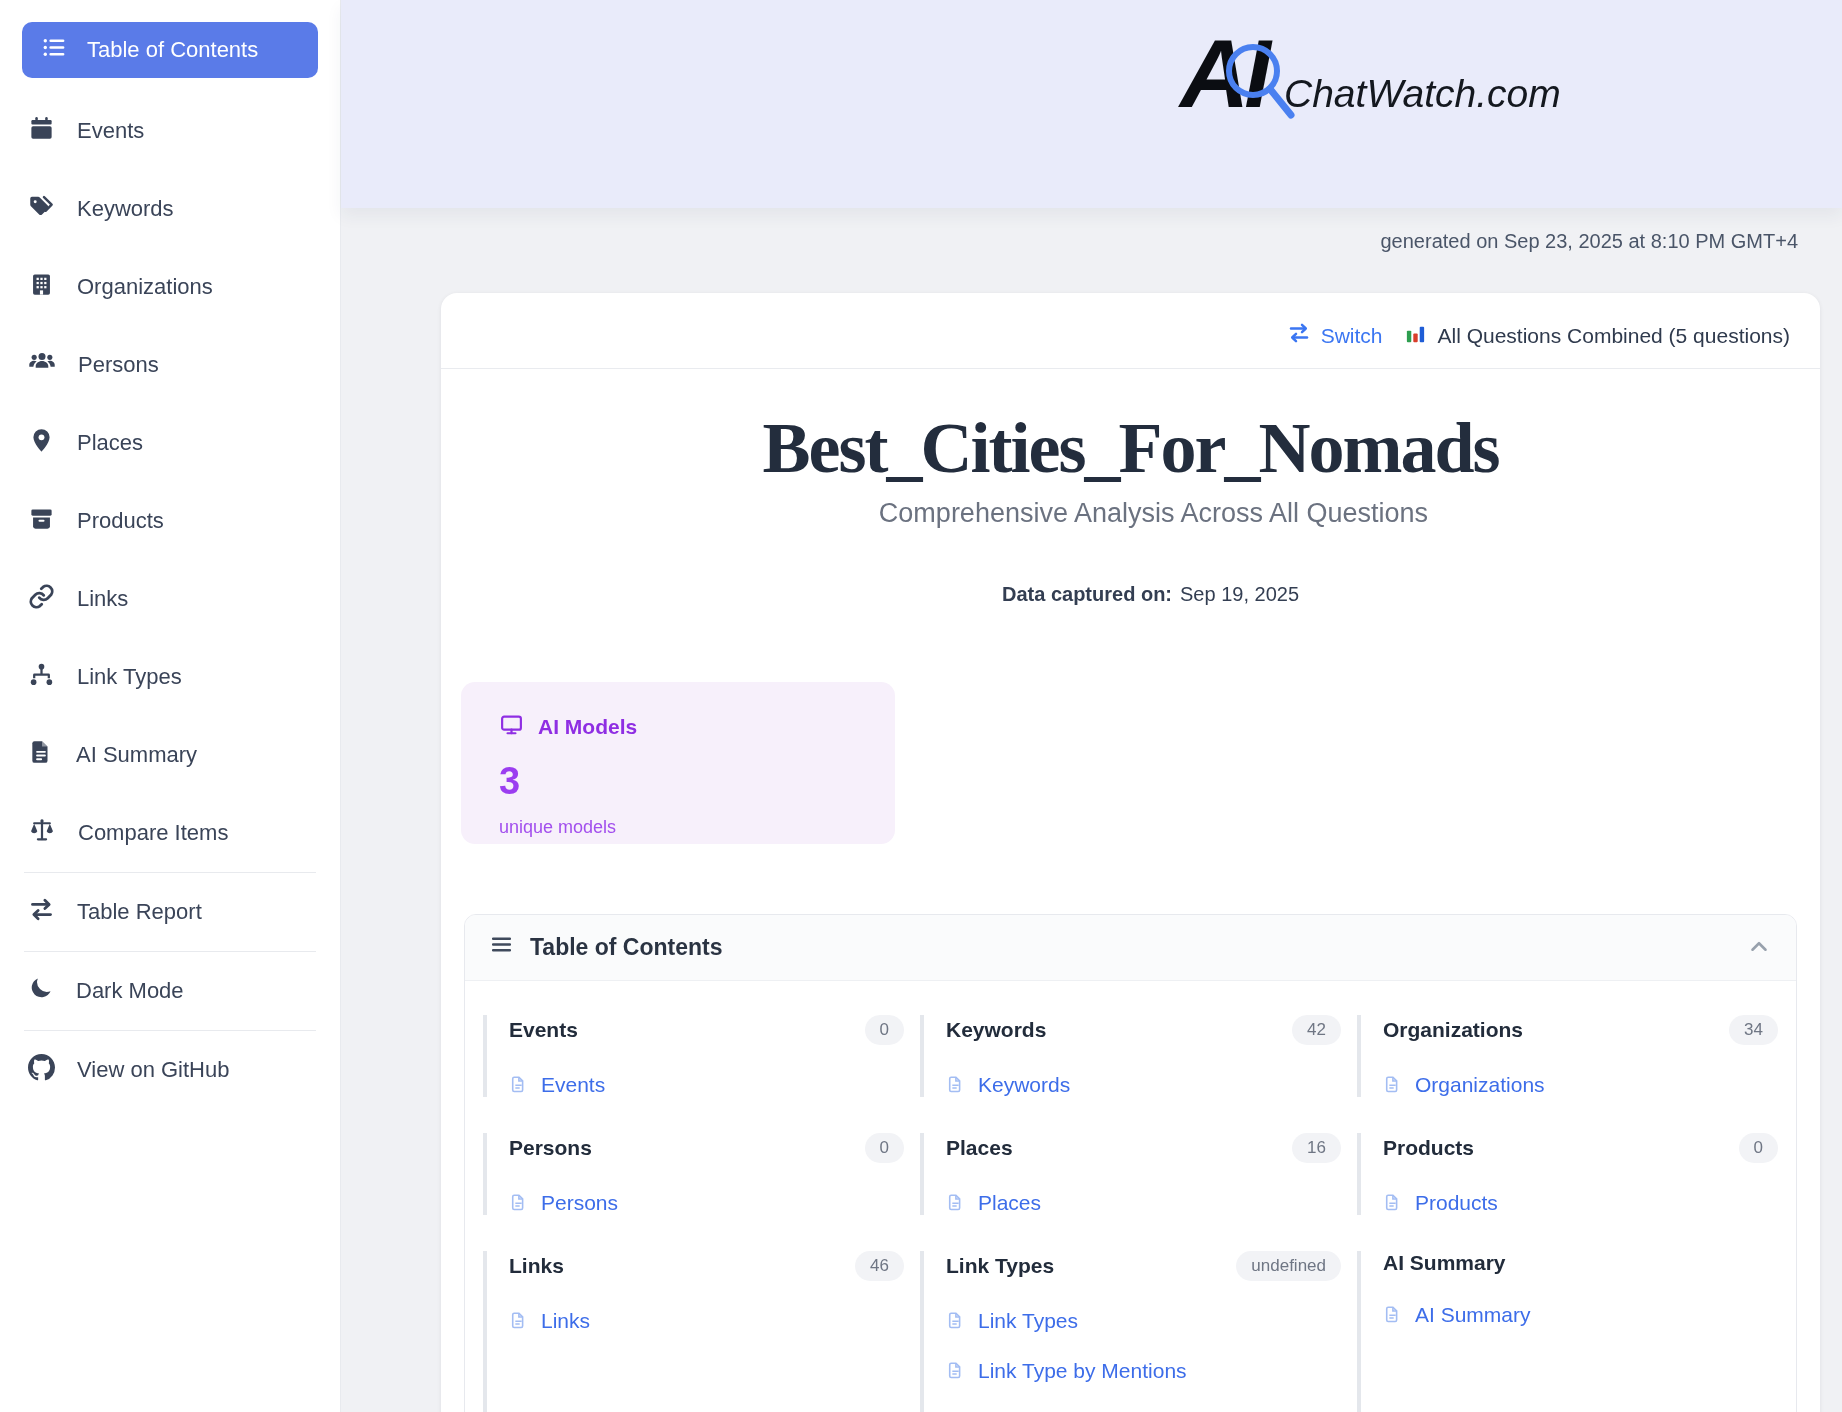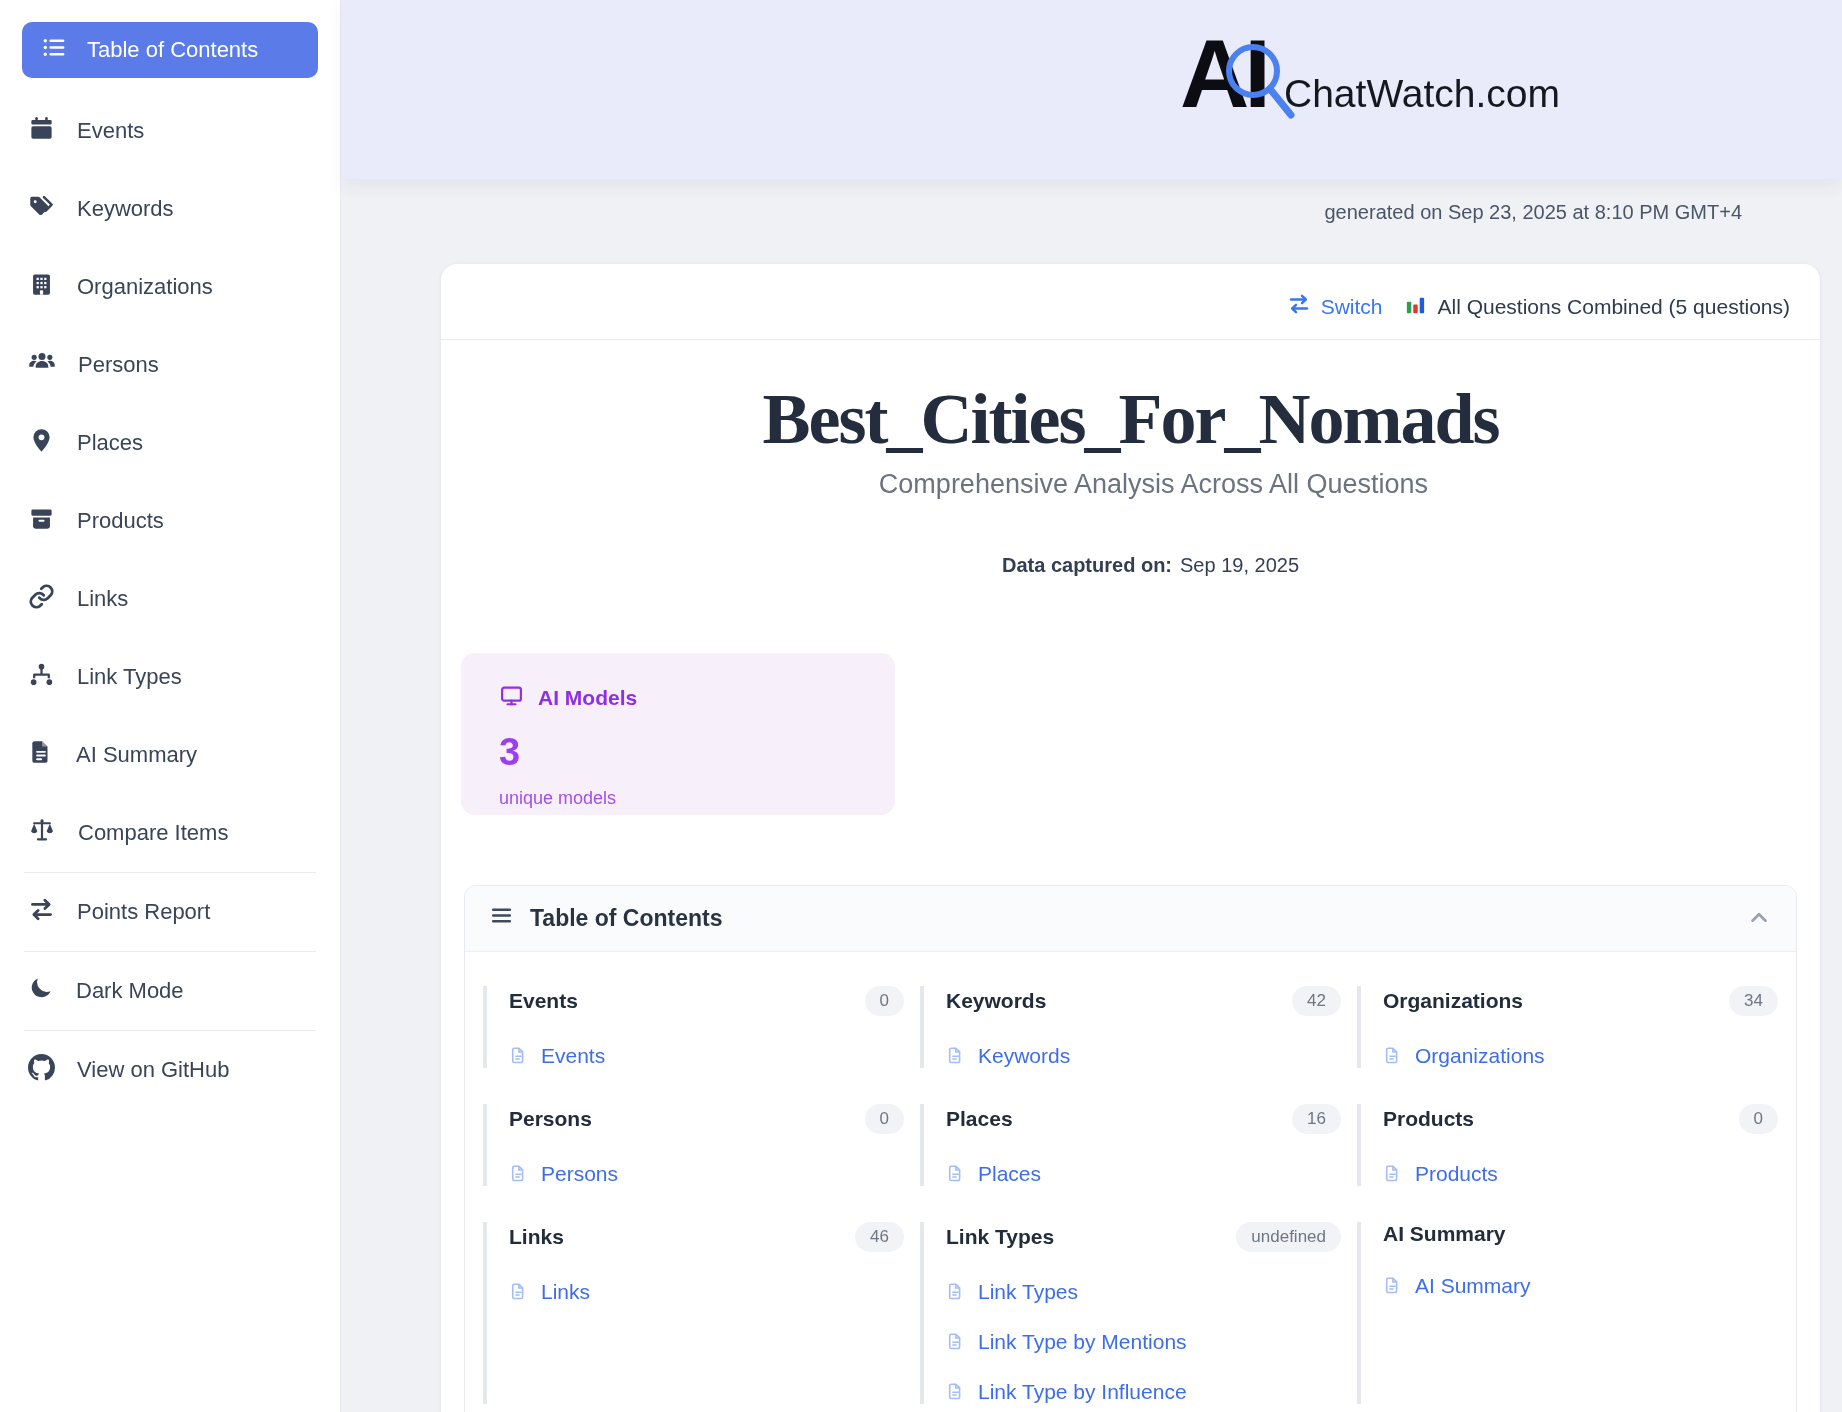--- a/index.html
+++ b/index.html
@@ -23,33 +23,34 @@
   .nav-item {
     height:78px; display:flex; align-items:center; gap:22px;
     padding:0 28px; color:#3a4458; font-size:22px; font-weight:500; cursor:pointer;
   }
   .nav-item svg, .nav-active svg { flex:0 0 auto; }
   .sb-divider { height:1px; background:#e8eaee; margin:0 24px; }
 
   
   .main { flex:1; position:relative; }
   .top-band {
-    height:179px; background:#e9ebfa; position:relative;
+    height:208px; background:#e9ebfa; position:relative;
     box-shadow:0 8px 16px rgba(40,45,80,0.06);
+    font-style:italic;
   }
   .logo { position:absolute; left:839px; top:26px; display:flex; align-items:baseline; cursor:pointer; }
   .logo-ai {
     font-size:96px; line-height:1; font-weight:bold; color:#0b0d12;
     letter-spacing:-5px; position:relative; padding-right:6px;
   }
   .logo-mag { position:absolute; left:40px; top:16px; }
   .logo-name { font-size:39px; color:#14181f; font-weight:500; margin-left:12px; }
 
   .generated {
-    text-align:right; padding:20px 100px 0 0; font-size:20px;
+    text-align:right; padding:20px 44px 0 0; font-size:20px;
     color:#4a5568; line-height:26px;
   }
 
   .card {
     margin:39px 22px 0 100px; background:#ffffff; border-radius:16px;
     box-shadow:0 1px 4px rgba(20,25,40,0.08); overflow:hidden;
   }
   .card-top {
     display:flex; justify-content:flex-end; align-items:center; gap:22px;
     padding:28px 30px 18px 30px; font-size:21px;
@@ -217,21 +218,21 @@
 
   <div class="sb-divider"></div>
 
   <div class="nav-item">
     <span><svg width="27" height="27" viewBox="0 0 24 24" fill="none" stroke="#3a4458" stroke-width="2.5" stroke-linecap="round" stroke-linejoin="round">
           <path d="M4 7.5h14"></path>
           <path d="M15 3.8l3.8 3.7-3.8 3.7"></path>
           <path d="M20 16.5H6"></path>
           <path d="M9 12.8l-3.8 3.7L9 20.2"></path>
         </svg></span>
-    <span>Points Report</span>
+    <span>Table Report</span>
   </div>
 
   <div class="sb-divider"></div>
 
   <div class="nav-item">
     <span><svg width="26" height="26" viewBox="0 0 24 24">
           <path fill="#3a4458" d="M20.8 14.9A9 9 0 0 1 9.1 3.2 9 9 0 1 0 20.8 14.9z"></path>
         </svg></span>
     <span>Dark Mode</span>
   </div>

